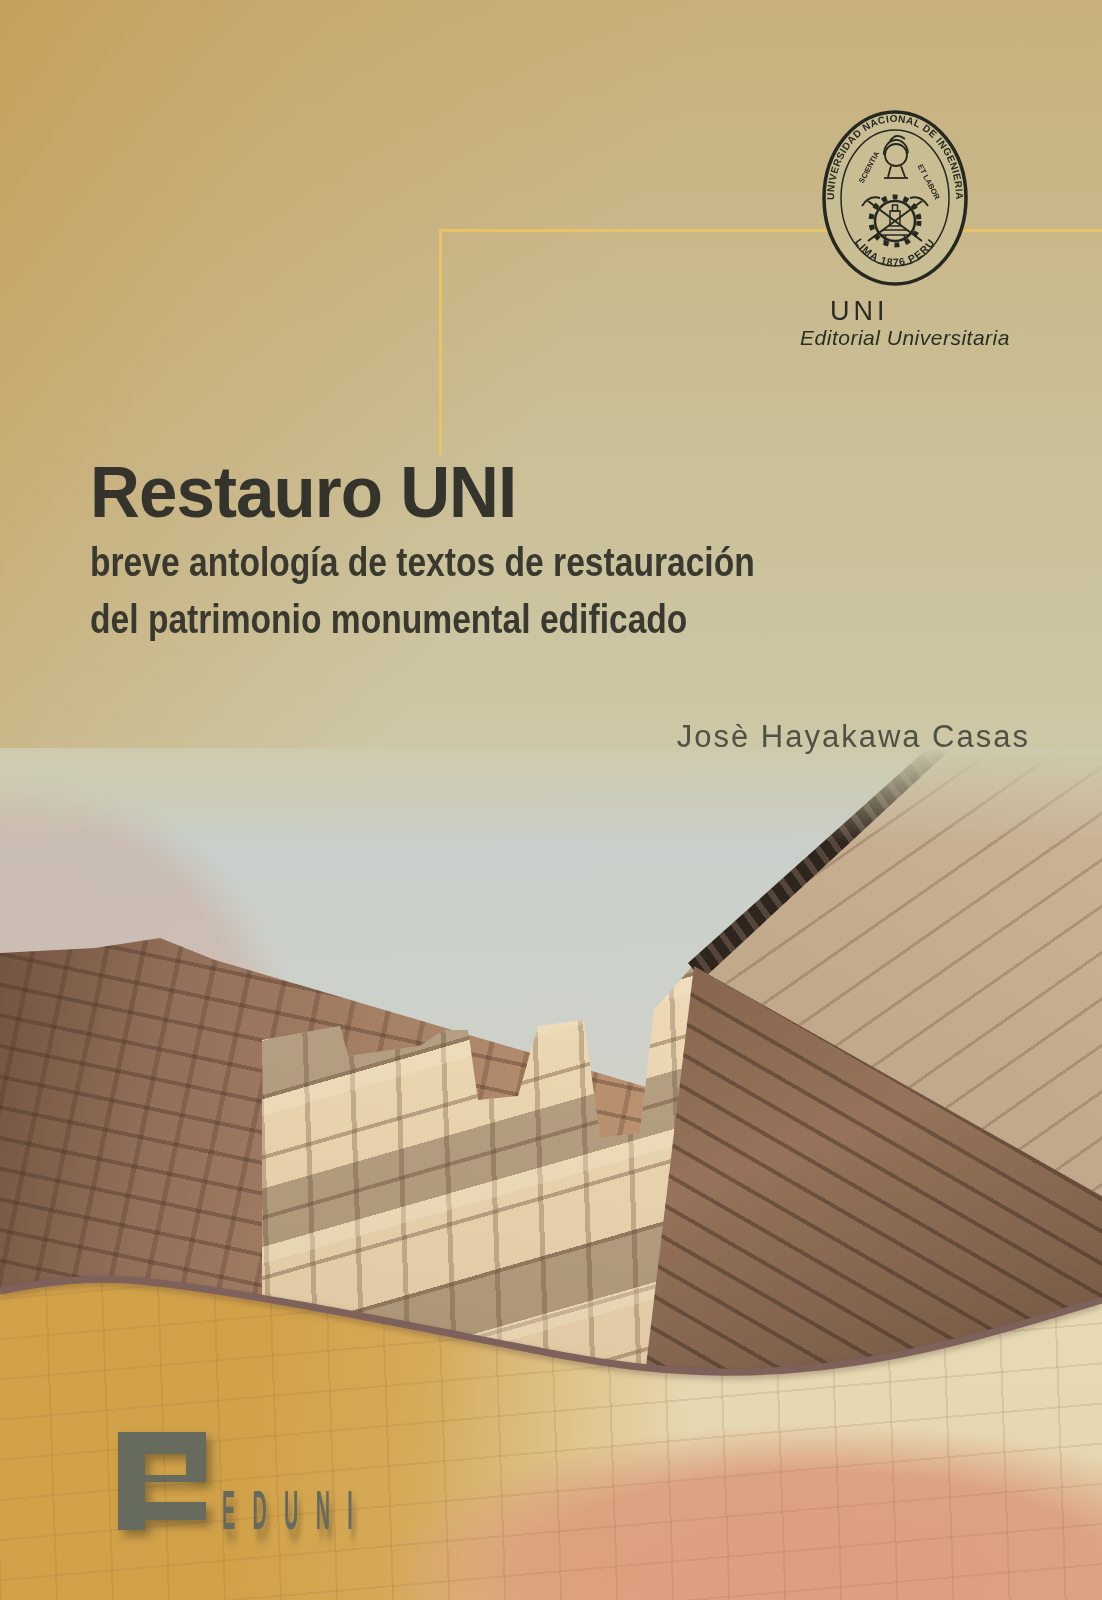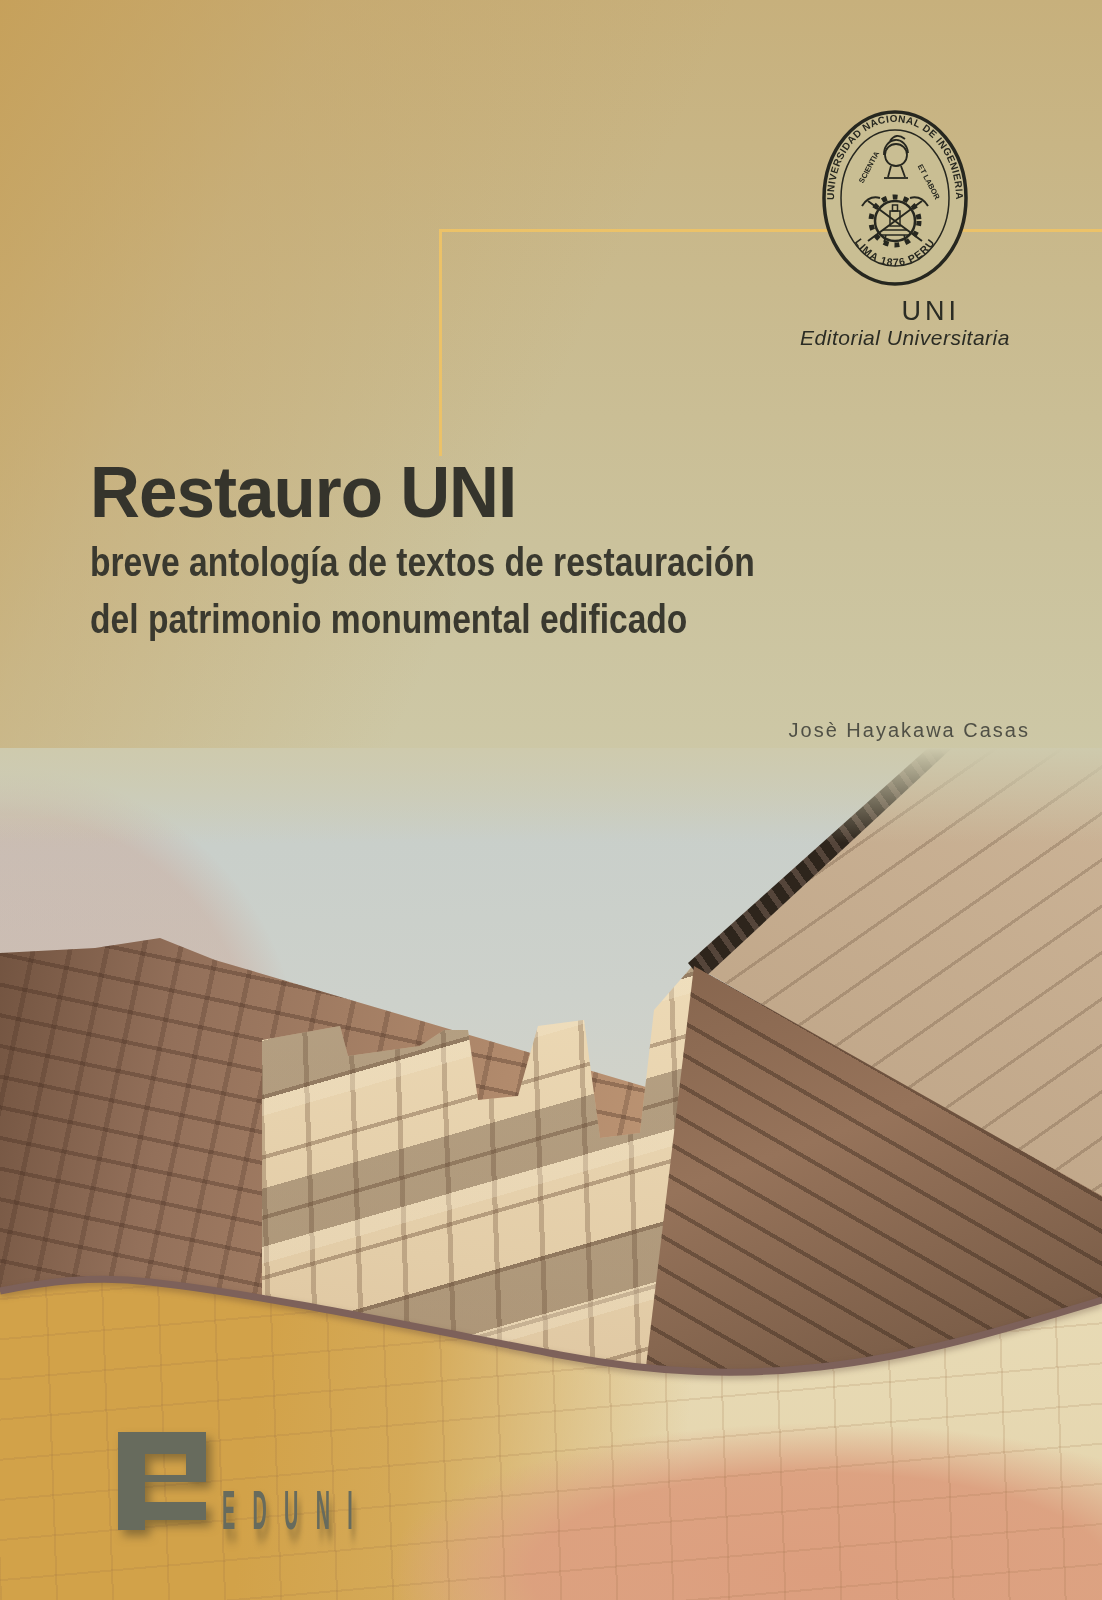--- a/index.html
+++ b/index.html
@@ -8,30 +8,30 @@
     font-family:"Liberation Sans",sans-serif;
     background:
       linear-gradient(115deg, rgba(198,158,85,.85) 0%, rgba(198,163,100,.45) 18%, rgba(198,170,120,0) 40%),
       linear-gradient(180deg, #c7b07c 0%, #c9ba8e 18%, #cbc29c 34%, #cecaaa 52%, #d0ccb0 70%, #d0ccb2 100%);
   }
   
   .gl-h{position:absolute;left:440px;top:229px;width:662px;height:3px;background:#ecc268;z-index:2;}
   .gl-v{position:absolute;left:439px;top:229px;width:3px;height:227px;background:#ecc268;z-index:2;}
   
   .seal{position:absolute;left:820px;top:108px;width:150px;height:180px;z-index:3;}
-  .uni-abbrev{position:absolute;left:830px;top:296px;width:130px;text-align:right;
+  .uni-abbrev{position:absolute;left:830px;top:296px;width:130px;text-align:left;
     font-size:27px;letter-spacing:4px;color:#2b2c24;z-index:3;}
   .uni-editorial{position:absolute;left:755px;top:326px;width:300px;text-align:center;
     font-size:21px;letter-spacing:.5px;color:#2b2c24;z-index:3;font-style:italic;}
   
   .title{position:absolute;left:90px;top:456px;font-size:72px;font-weight:bold;color:#35342c;
     letter-spacing:-1px;line-height:1;transform:scaleX(.96);transform-origin:left top;white-space:nowrap;z-index:3;}
   .subtitle{position:absolute;left:90px;top:534px;font-size:40px;font-weight:bold;color:#3a392f;
     line-height:57px;transform:scaleX(.84);transform-origin:left top;white-space:nowrap;z-index:3;}
-  .author{position:absolute;right:72px;top:719px;font-size:20px;color:#505046;
+  .author{position:absolute;right:72px;top:719px;font-size:31px;color:#505046;
     letter-spacing:2px;white-space:nowrap;z-index:3;}
   
   .photo{position:absolute;left:0;top:748px;width:1102px;height:852px;z-index:1;overflow:hidden;}
   .photo .sky{position:absolute;inset:0;
     background:linear-gradient(178deg,#cbcdbd 0%,#c9cfca 12%,#cdd1cb 30%,#d3d3c8 48%,#d9d2bf 64%,#ddd2ba 78%,#ddd0b5 100%);}
   .photo .pink-circle{position:absolute;left:-300px;top:20px;width:600px;height:600px;border-radius:50%;
     background:radial-gradient(circle,rgba(204,148,128,.33) 0%,rgba(204,148,128,.30) 60%,rgba(204,148,128,0) 71%);}
   .photo .left-wall{position:absolute;inset:0;
     clip-path:polygon(0px 205px,95px 200px,160px 190px,215px 212px,690px 352px,690px 852px,0px 852px);
     background:

